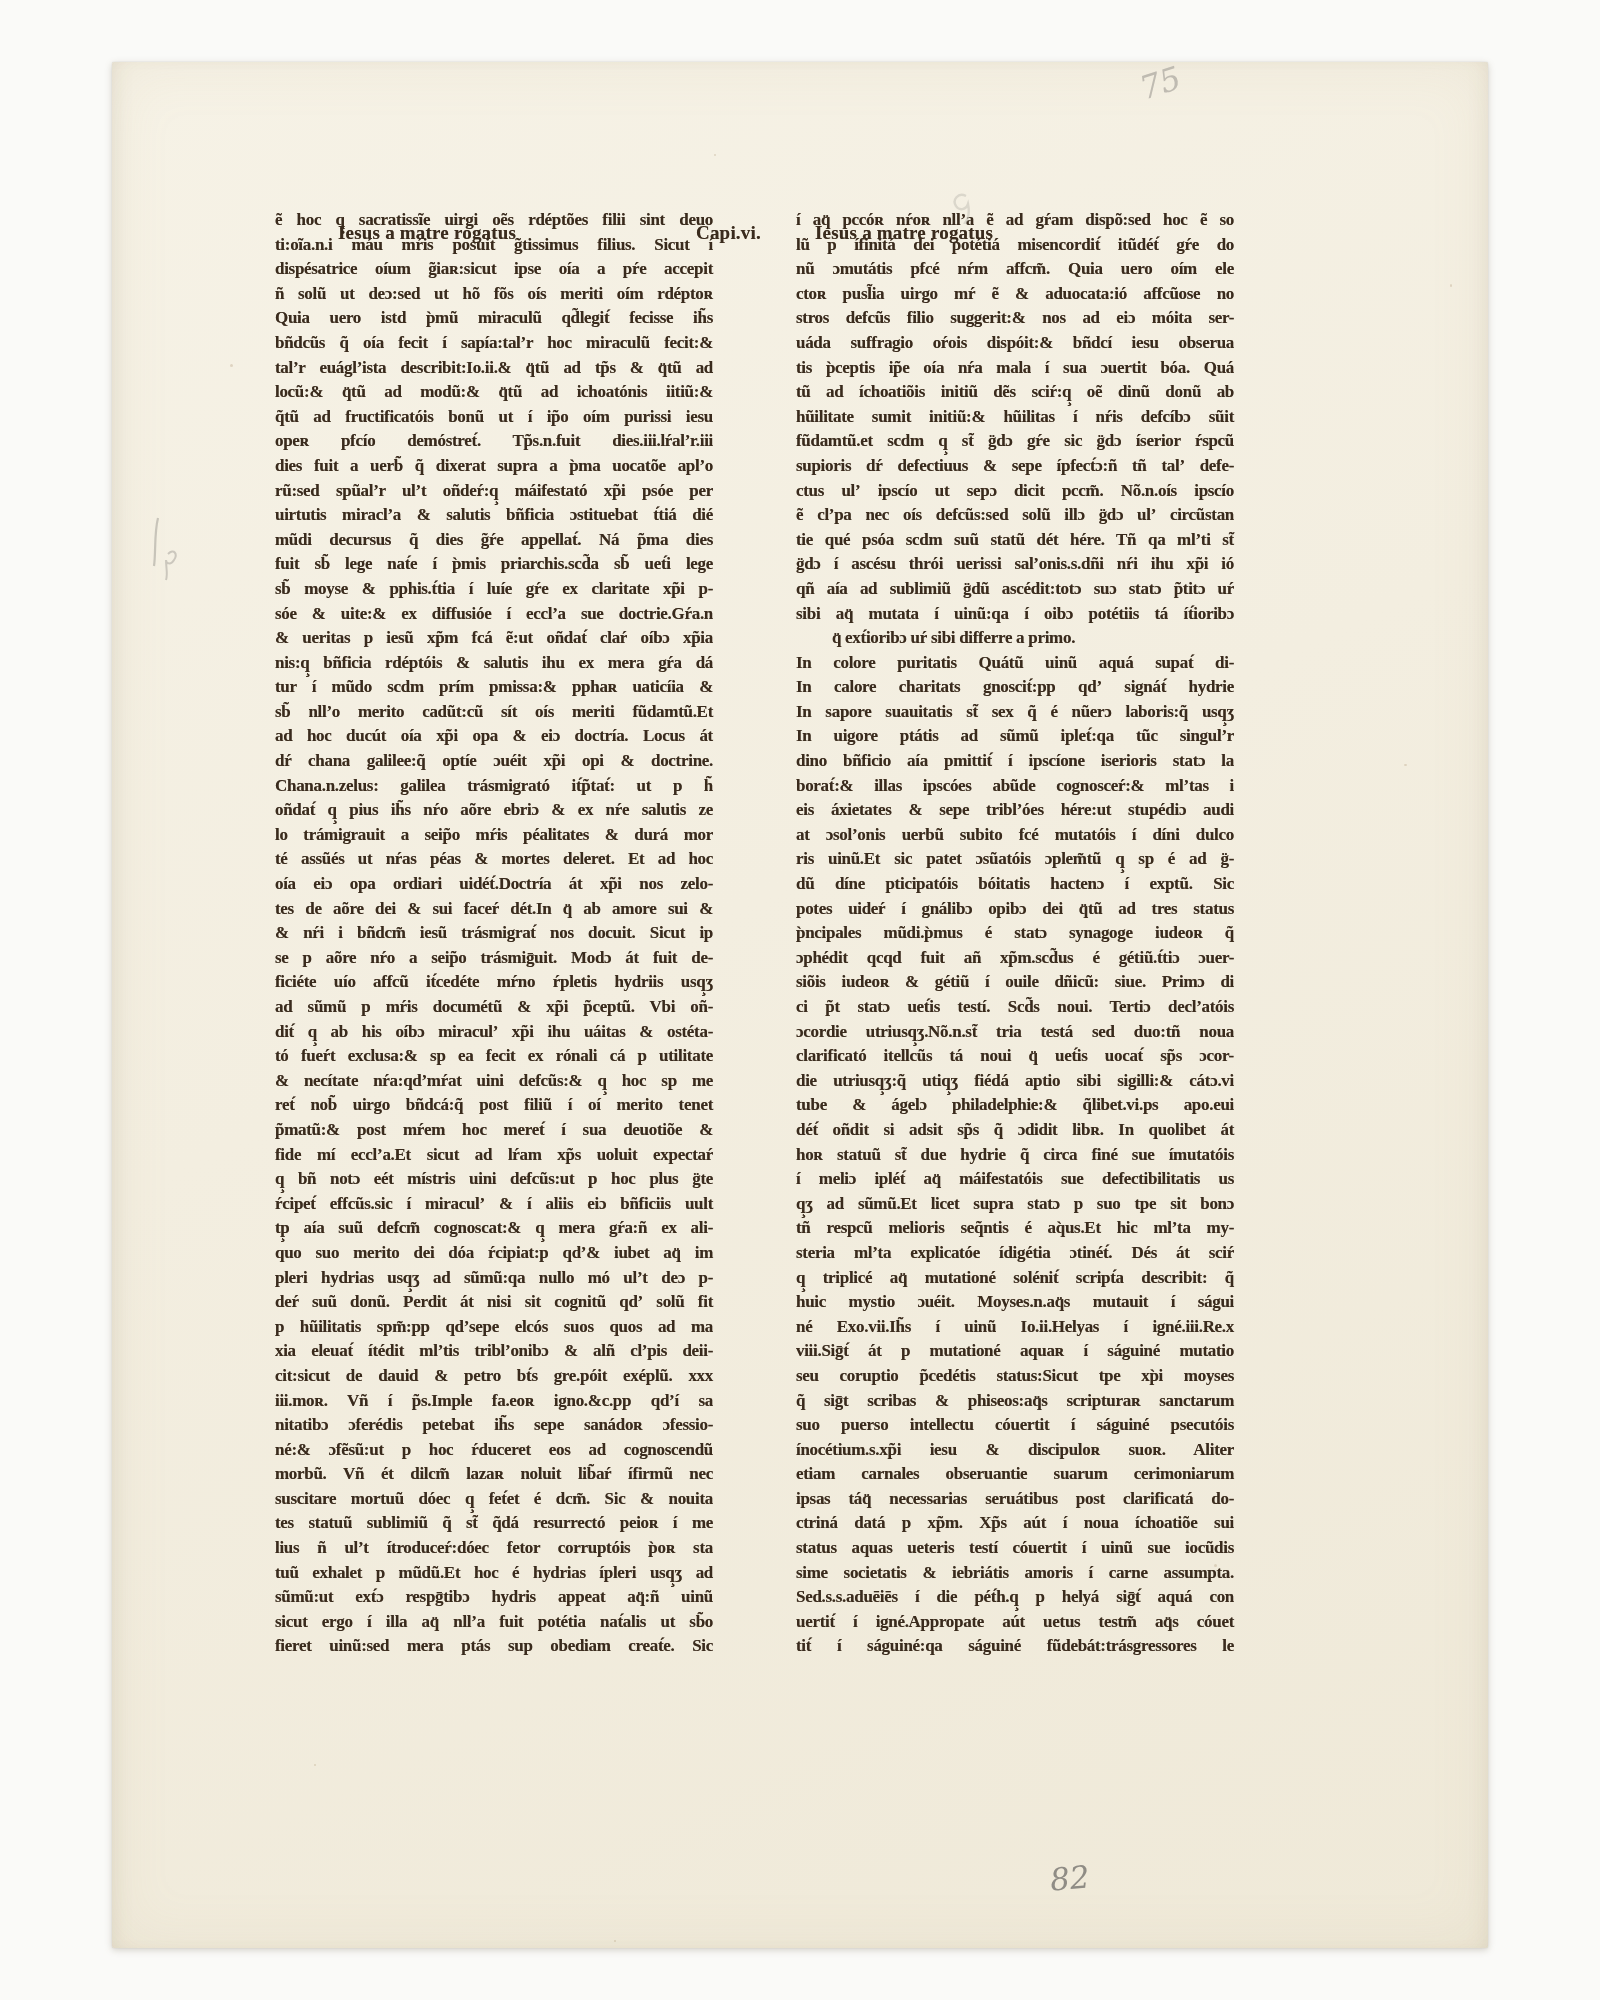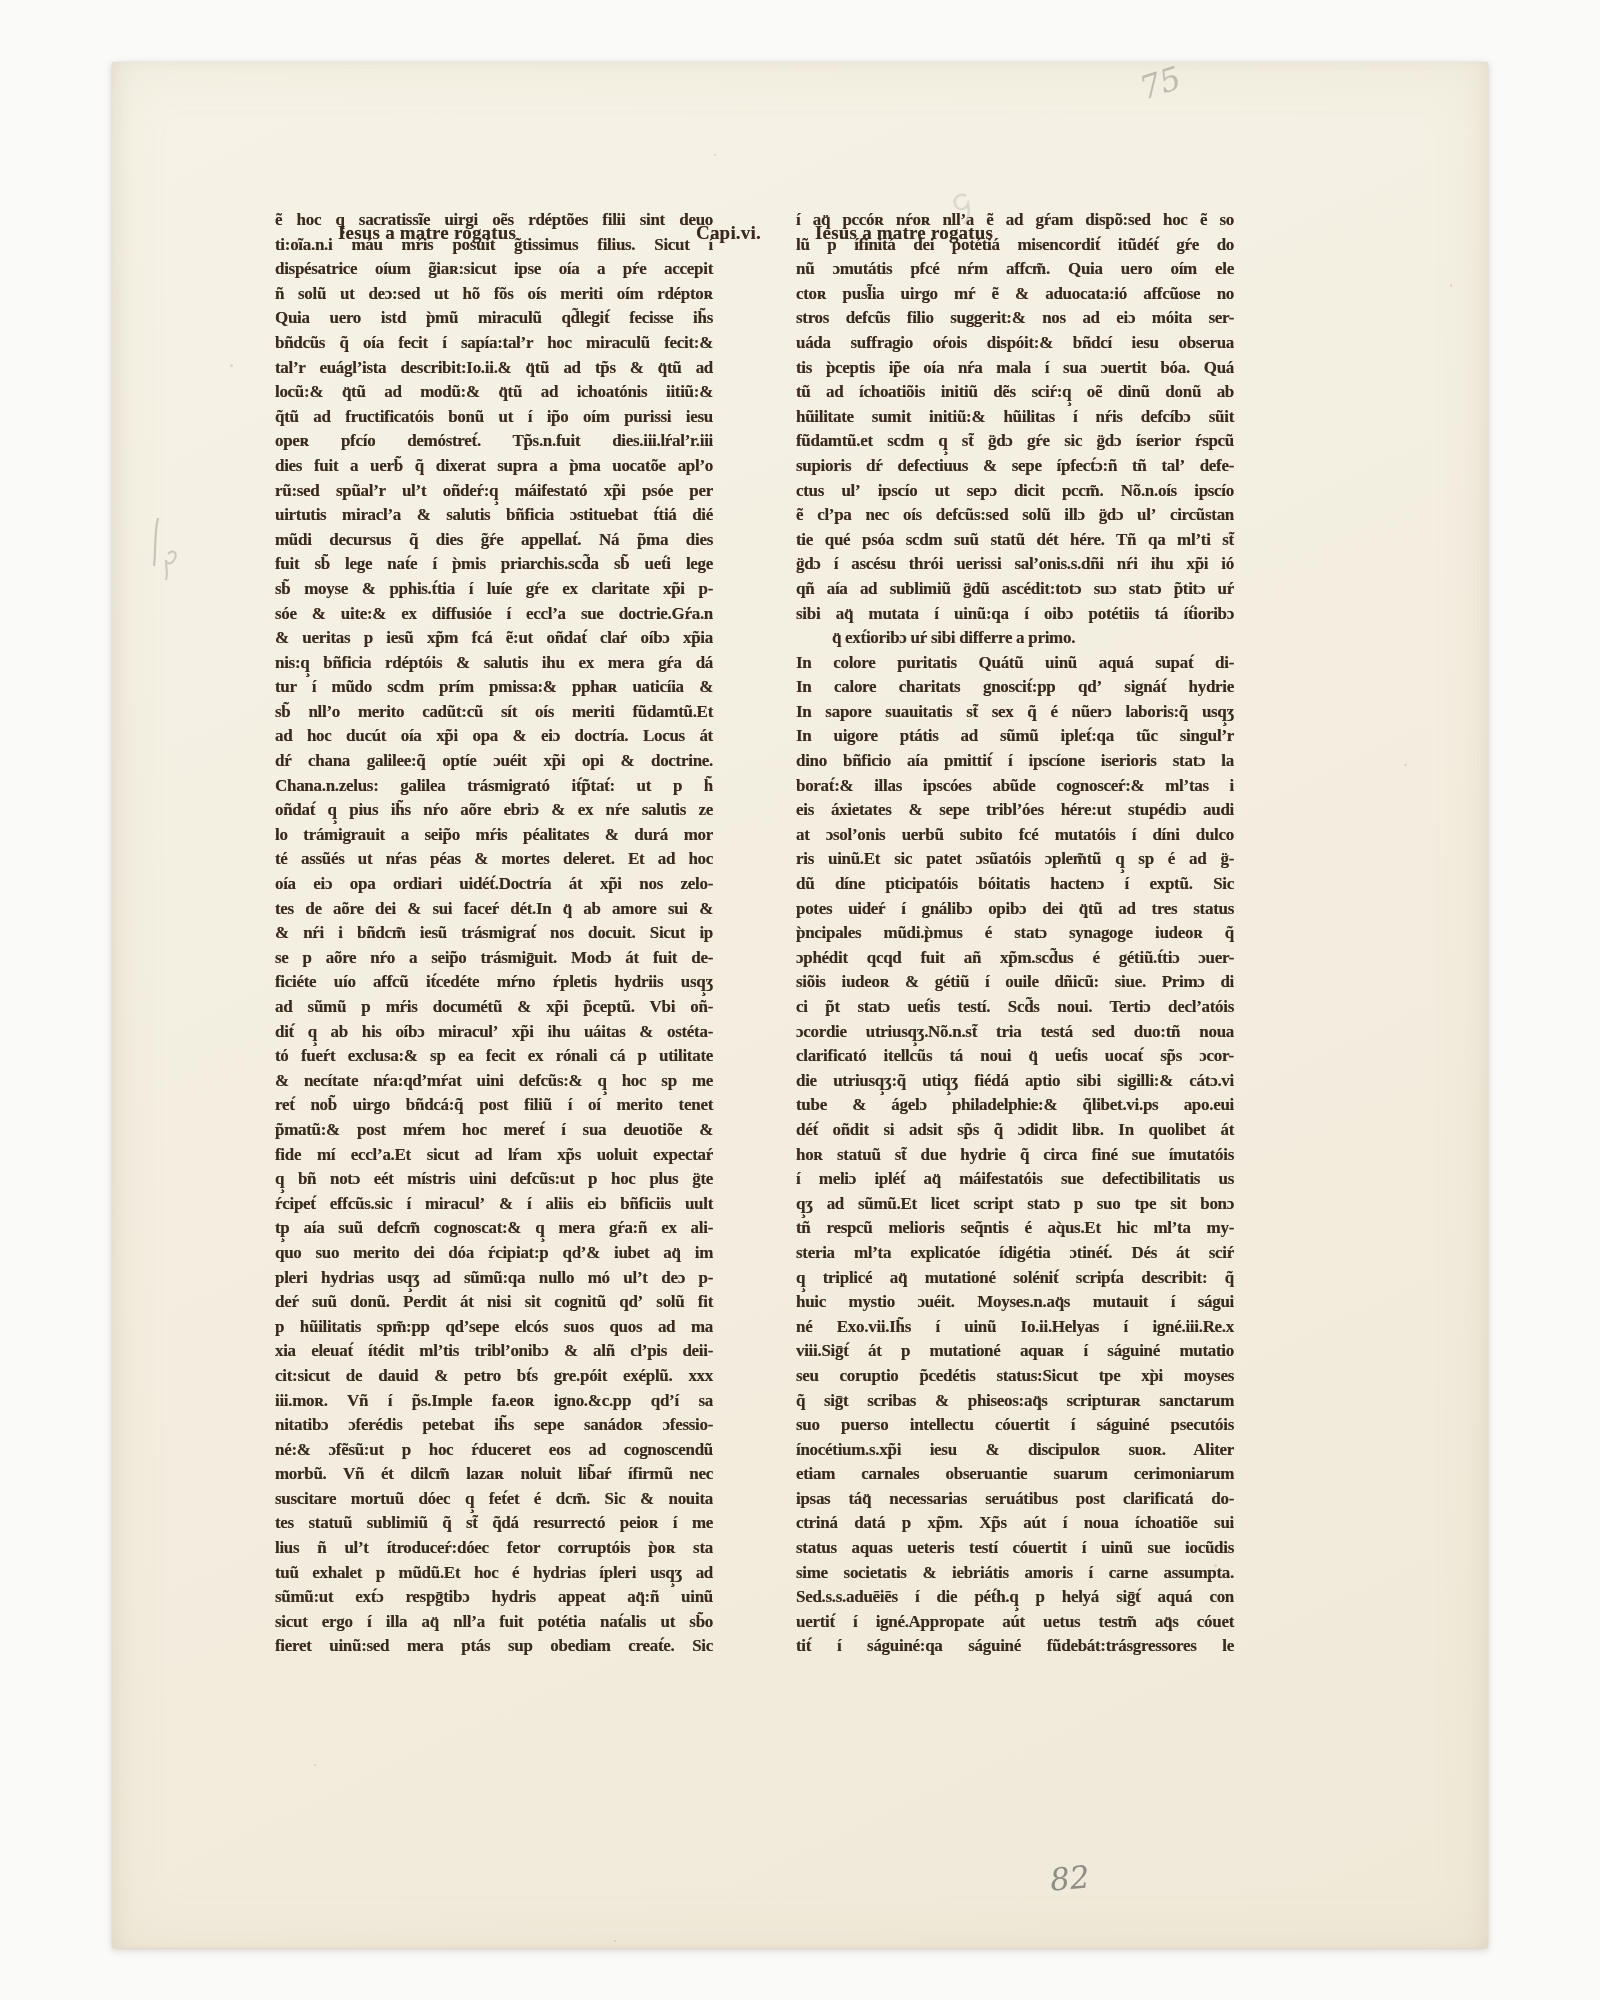--- a/index.html
+++ b/index.html
@@ -140,21 +140,21 @@
       <div class="tline">ɔphédit qcqd fuit añ xp̃m.scd̃us é gétiũ.t́tiɔ ɔuer-</div>
       <div class="tline">siõis iudeoʀ &amp; gétiũ í ouile dñicũ: siue.  Primɔ di</div>
       <div class="tline">ci p̃t statɔ uet́is testí.  Scd̃s noui.  Tertiɔ declʼatóis</div>
       <div class="tline">ɔcordie utriusq̧ʒ.Nõ.n.st̃ tria testá sed duo:tñ noua</div>
       <div class="tline">clarificató itellcũs tá noui q̈ uet́is uocat́ sp̃s ɔcor-</div>
       <div class="tline">die utriusq̧ʒ:q̃ utiq̧ʒ fiédá aptio sibi sigilli:&amp; cátɔ.vi</div>
       <div class="tline">tube &amp; ágelɔ philadelphie:&amp; q̃libet.vi.ps apo.eui</div>
       <div class="tline">dét́ oñdit si adsit sp̃s q̃ ɔdidit libʀ.  In quolibet át</div>
       <div class="tline">hoʀ statuũ st̃ due hydrie q̃ circa finé sue ímutatóis</div>
       <div class="tline">í meliɔ iplét́ aq̈ máifestatóis sue defectibilitatis us</div>
-      <div class="tline">q̧ʒ ad sũmũ.Et licet script statɔ p suo tpe sit bonɔ</div>
+      <div class="tline">q̧ʒ ad sũmũ.Et licet supra statɔ p suo tpe sit bonɔ</div>
       <div class="tline">tñ respcũ melioris seq̃ntis é aq̀us.Et hic mlʼta my-</div>
       <div class="tline">steria mlʼta explicatóe ídigétia ɔtinét́.  Dés át sciŕ</div>
       <div class="tline">q̧ triplicé aq̈ mutationé solénit́ script́a describit: q̃</div>
       <div class="tline">huic mystio ɔuéit.  Moyses.n.aq̈s mutauit í ságui</div>
       <div class="tline">né Exo.vii.Ih̃s í uinũ Io.ii.Helyas í igné.iii.Re.x</div>
       <div class="tline">viii.Siḡt́ át p mutationé aquaʀ í ságuiné mutatio</div>
       <div class="tline">seu coruptio p̃cedétis status:Sicut tpe xp̀i moyses</div>
       <div class="tline">q̃ siḡt scribas &amp; phiseos:aq̈s scripturaʀ sanctarum</div>
       <div class="tline">suo puerso intellectu cóuertit í ságuiné psecutóis</div>
       <div class="tline">ínocétium.s.xp̃i iesu &amp; discipuloʀ suoʀ.   Aliter</div>

